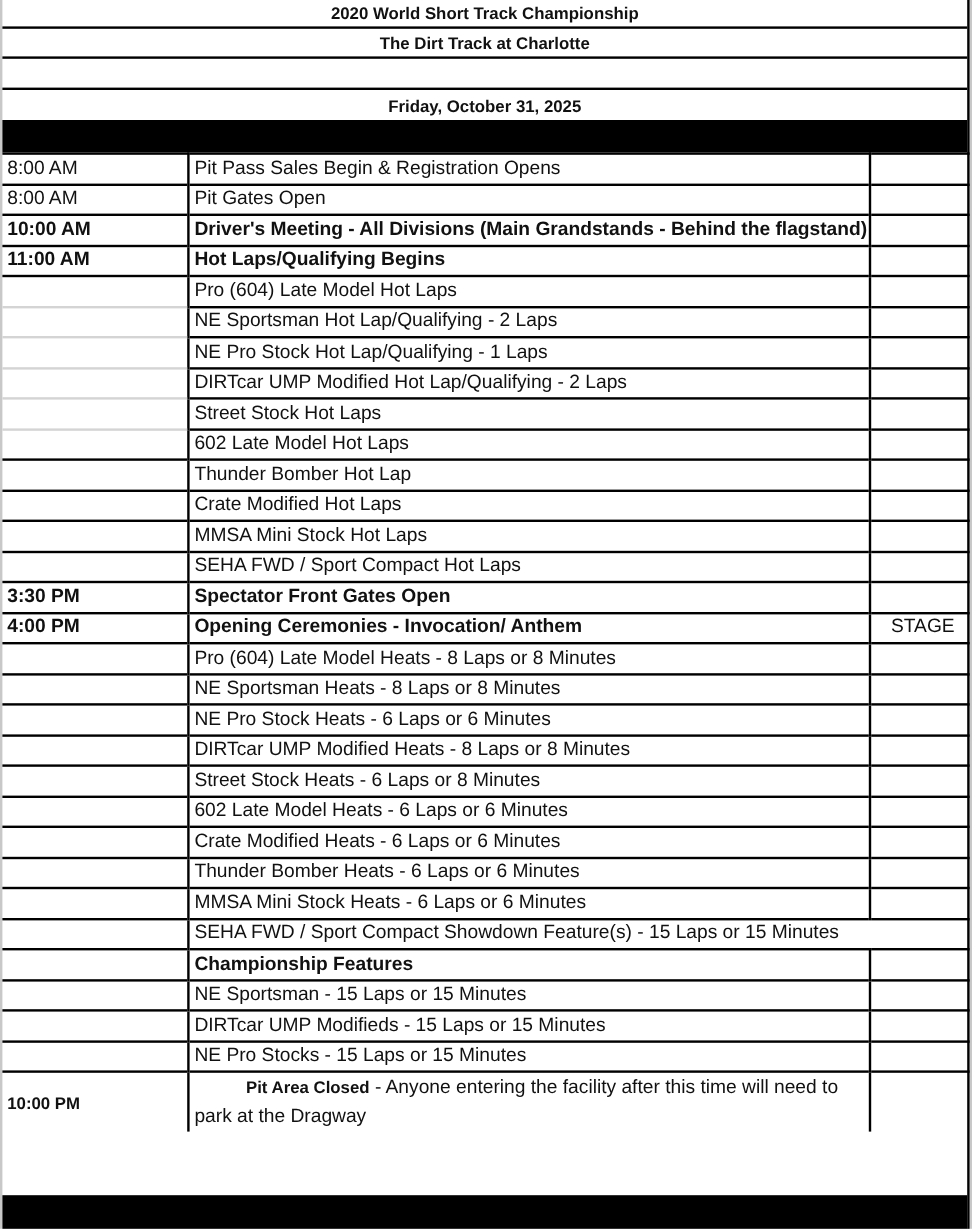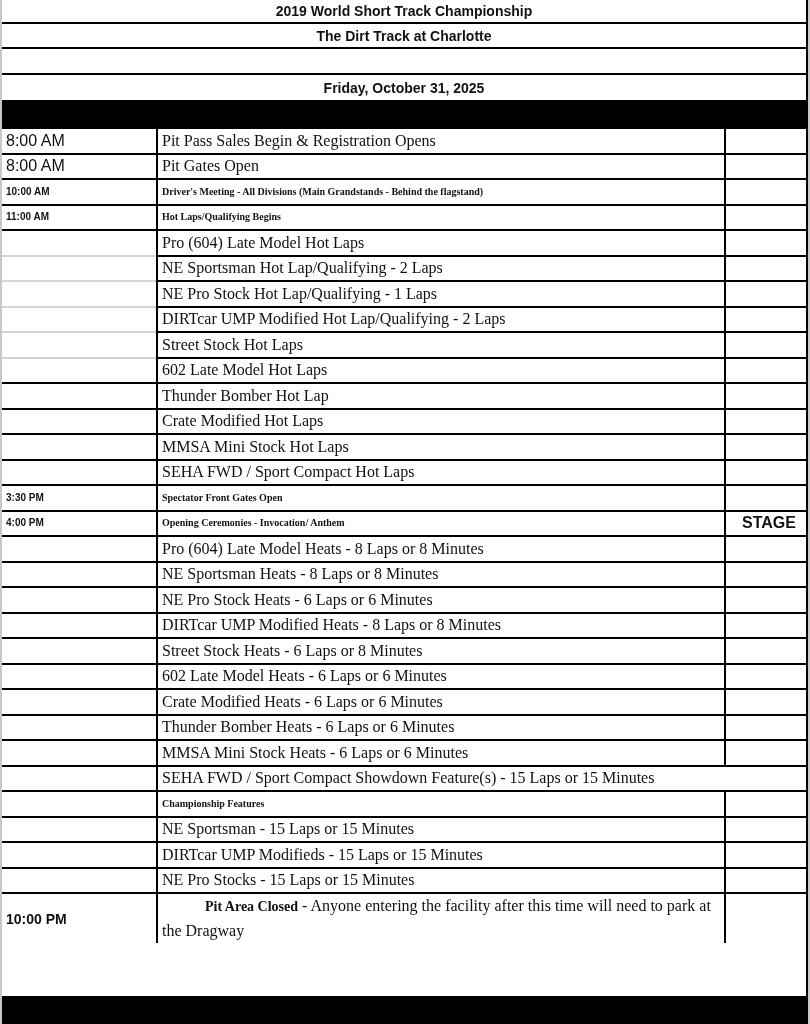--- a/index.html
+++ b/index.html
@@ -35,35 +35,35 @@
     width: 804px; border-collapse: collapse; table-layout: fixed;
   }
   table.sched td {
     height: 23.5px; padding: 0 0 0 4px;
     border-top: 2px solid #000;
     font-size: 16px; line-height: 20px;
     white-space: nowrap; overflow: visible;
     vertical-align: middle;
   }
   td.c-time { width: 150px; border-right: 2px solid #000; }
-  td.c-desc { width: 562px; border-right: 2px solid #000; font-family: Liberation Serif, serif; }
-  td.c-loc  { width: 78px; text-align: center; font-weight: bold; font-size: 14px; padding-left: 0; }
+  td.c-desc { width: 562px; border-right: 2px solid #000; }
+  td.c-loc  { width: 78px; text-align: center; font-weight: normal; font-size: 14px; padding-left: 0; }
   tr.light td.c-time { border-top: 2px solid #d4d4d4; }
-  tr.bold td.c-time, tr.bold td.c-desc { font-weight: bold; font-size: 10px; }
+  tr.bold td.c-time, tr.bold td.c-desc { font-weight: bold; font-size: 16px; }
   td.c-time.b { font-weight: bold; font-size: 14px; }
   tr.span-desc td.c-desc { border-right: none; position: relative; z-index: 2; }
   tr.tall td { height: 47px; }
   tr.tall td.c-desc { white-space: normal; line-height: 24px; padding-top: 0; }
   .bold-lead { font-weight: bold; font-size: 14px; padding-left: 43px; }
 </style>
 </head>
 <body>
 
 <div class="sheet">
-  <div class="hdr hdr-title">2019 World Short Track Championship</div>
+  <div class="hdr hdr-title">2020 World Short Track Championship</div>
   <div class="hdr hdr-venue">The Dirt Track at Charlotte</div>
   <div class="hdr hdr-blank"></div>
   <div class="hdr hdr-date">Friday, October 31, 2025</div>
   <div class="black-bar bar-top"></div>
 
   <table class="sched">
     <tbody>
       <tr>
         <td class="c-time">8:00 AM</td>
         <td class="c-desc">Pit Pass Sales Begin &amp; Registration Opens</td>

